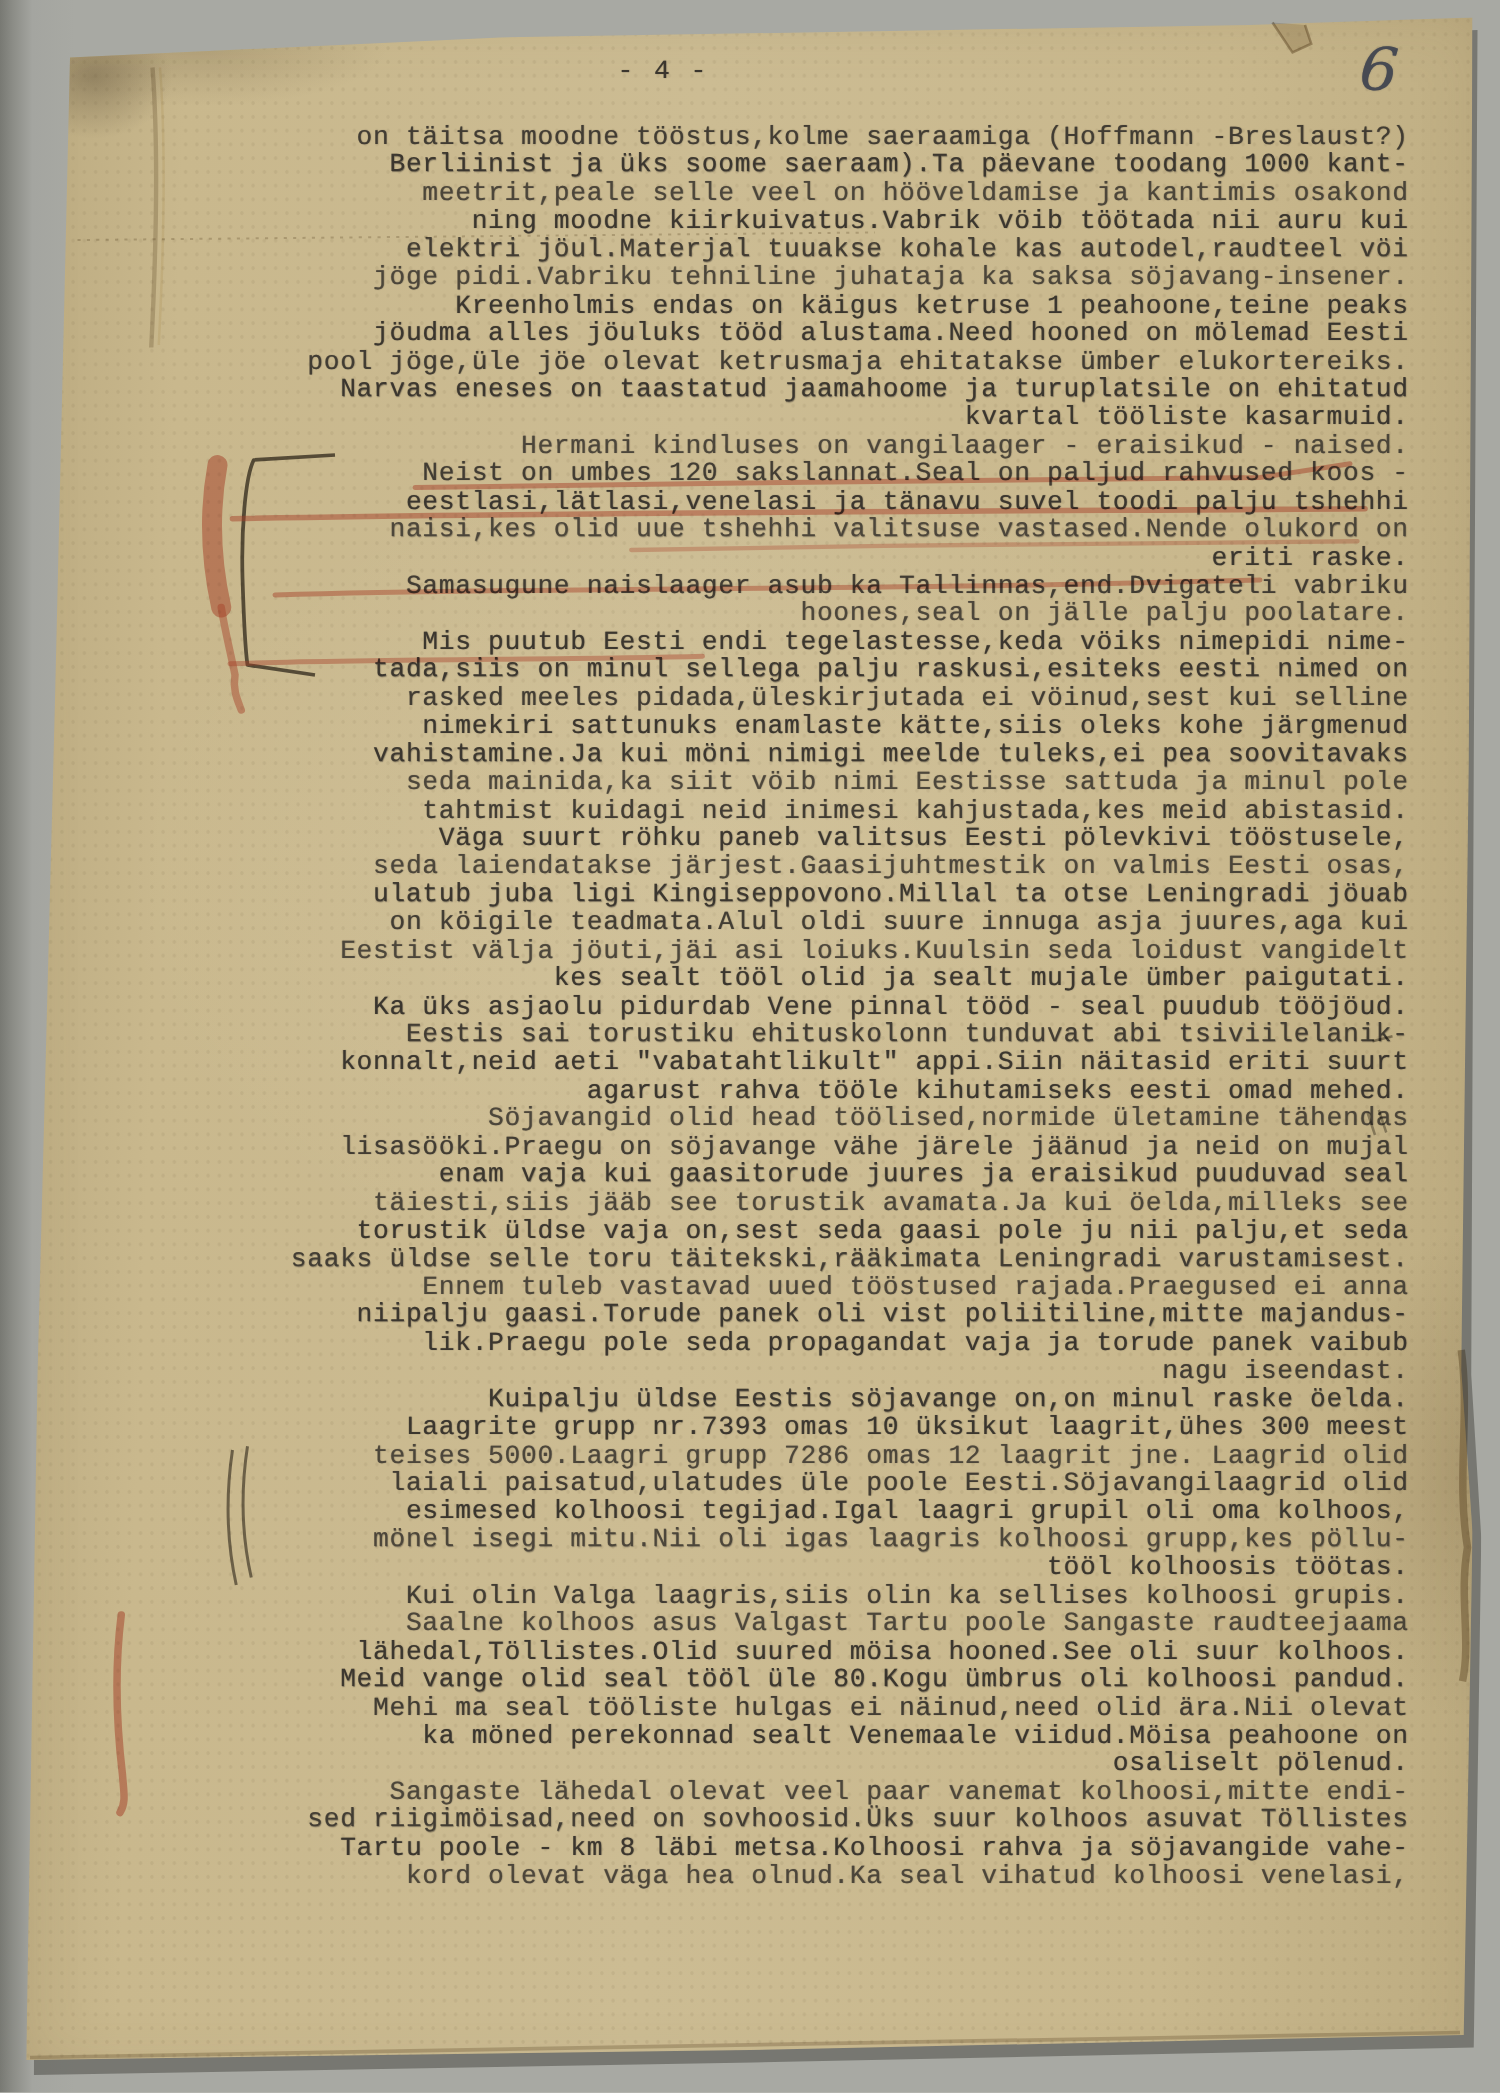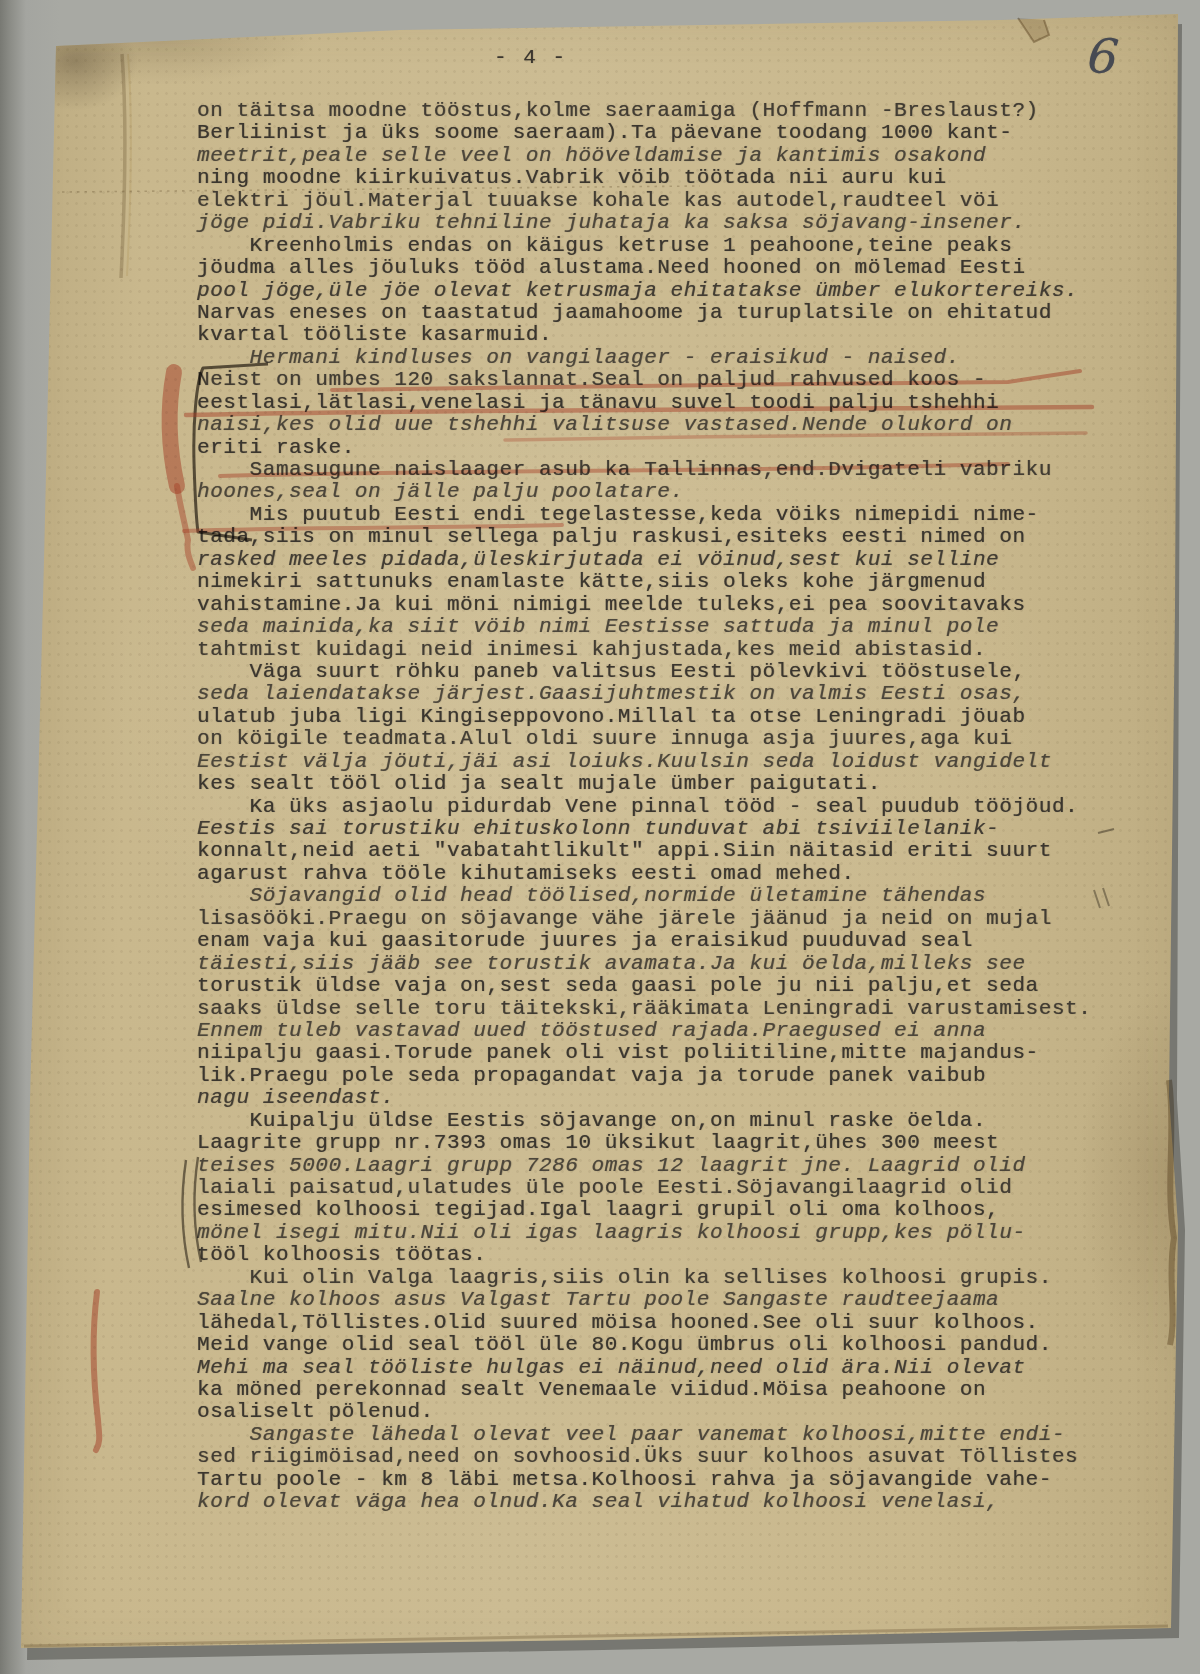--- a/index.html
+++ b/index.html
@@ -50,23 +50,24 @@
     position:absolute;left:1088px;top:28px;
     font-family:"DejaVu Serif","Liberation Serif",serif;
     font-style:italic;font-size:48px;color:#474a52;
     transform:rotate(5deg);
     text-shadow:0 0 1px rgba(60,62,72,0.6);
   }
   .text-block{
     position:absolute;left:197px;top:100px;width:930px;
     font-size:21px;line-height:22.45px;letter-spacing:0.55px;
     white-space:pre;
+    text-align:right;
   }
   .text-block .line{height:22.45px;}
-  .text-block .line:nth-child(3n){opacity:0.88;font-style:italic;}
+  .text-block .line:nth-child(3n){opacity:0.88;}
   .text-block .line:nth-child(4n+1){opacity:0.95;}
   svg.marks{position:absolute;left:0;top:0;mix-blend-mode:multiply;pointer-events:none;}
 </style>
 </head>
 <body>
 
 <div class="scan-bg"></div>
 <div class="paper-shadow"></div>
 
 <div class="paper">

